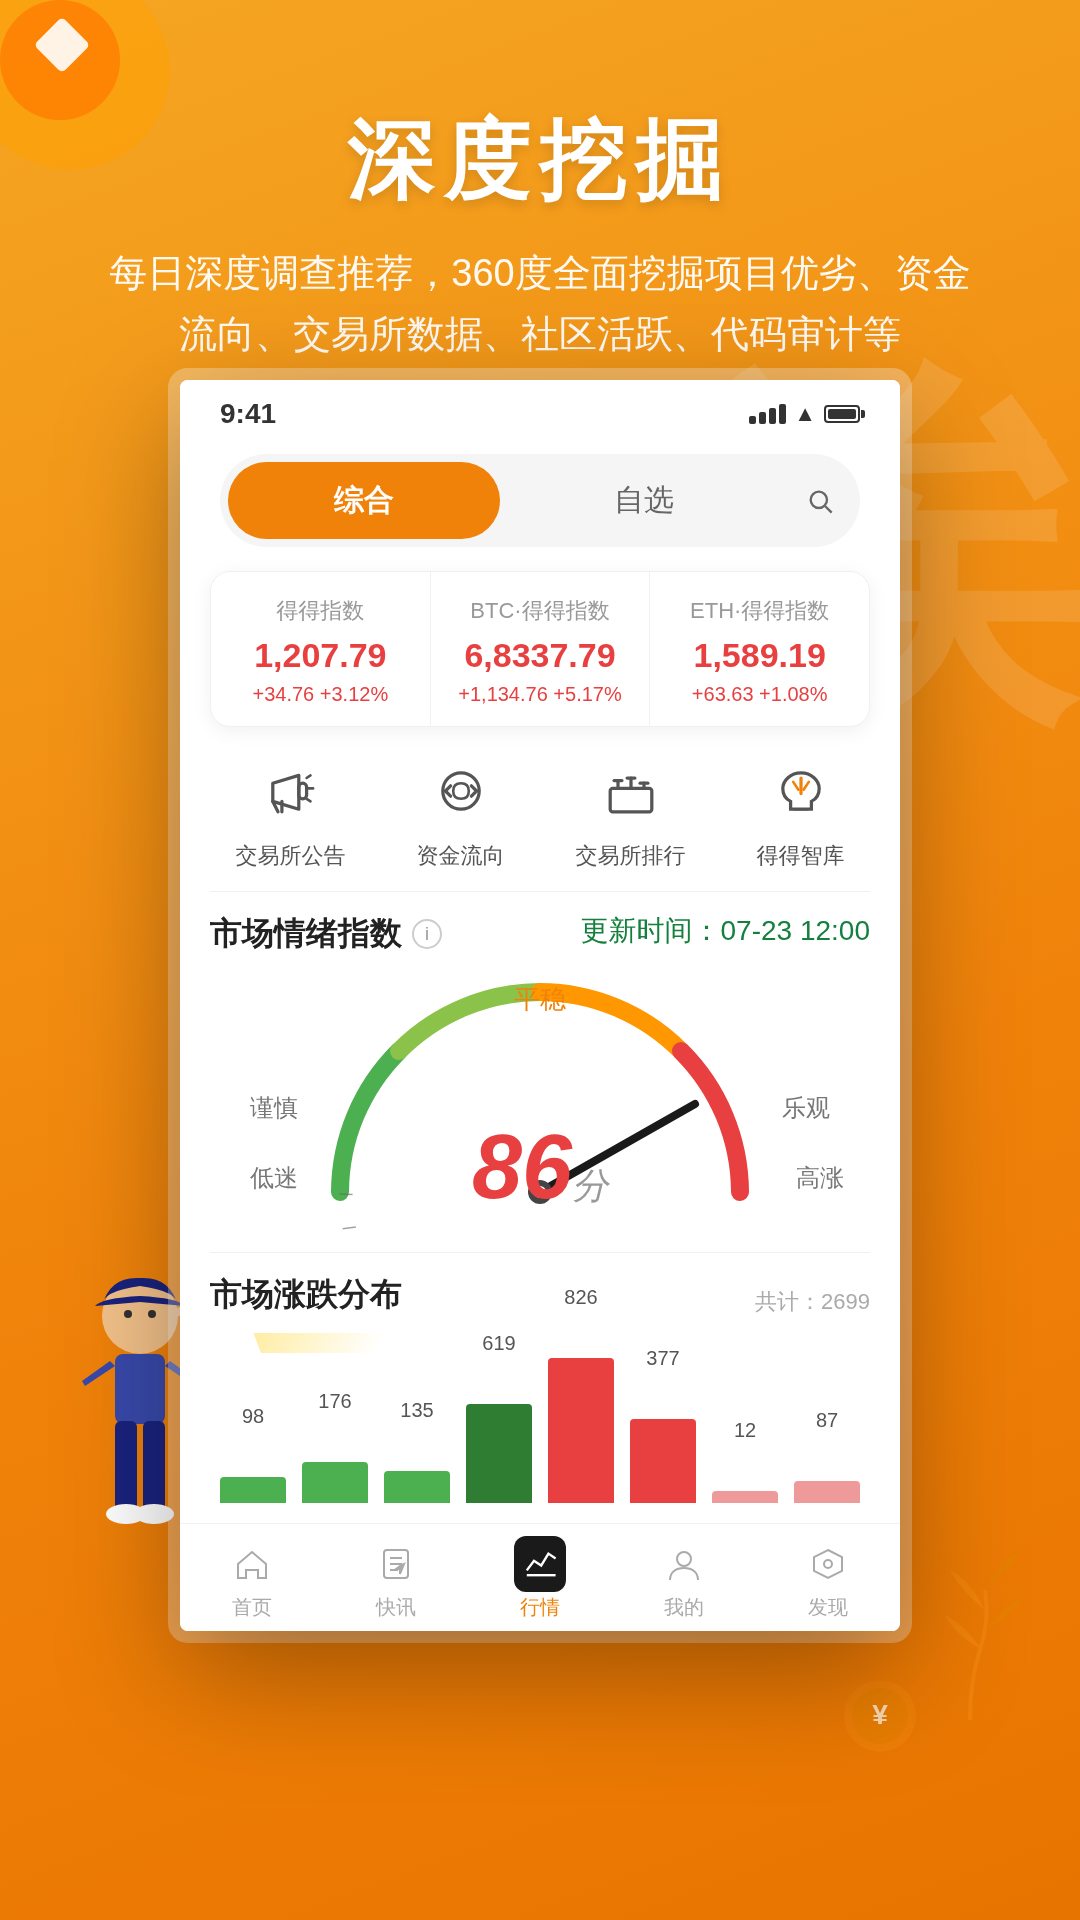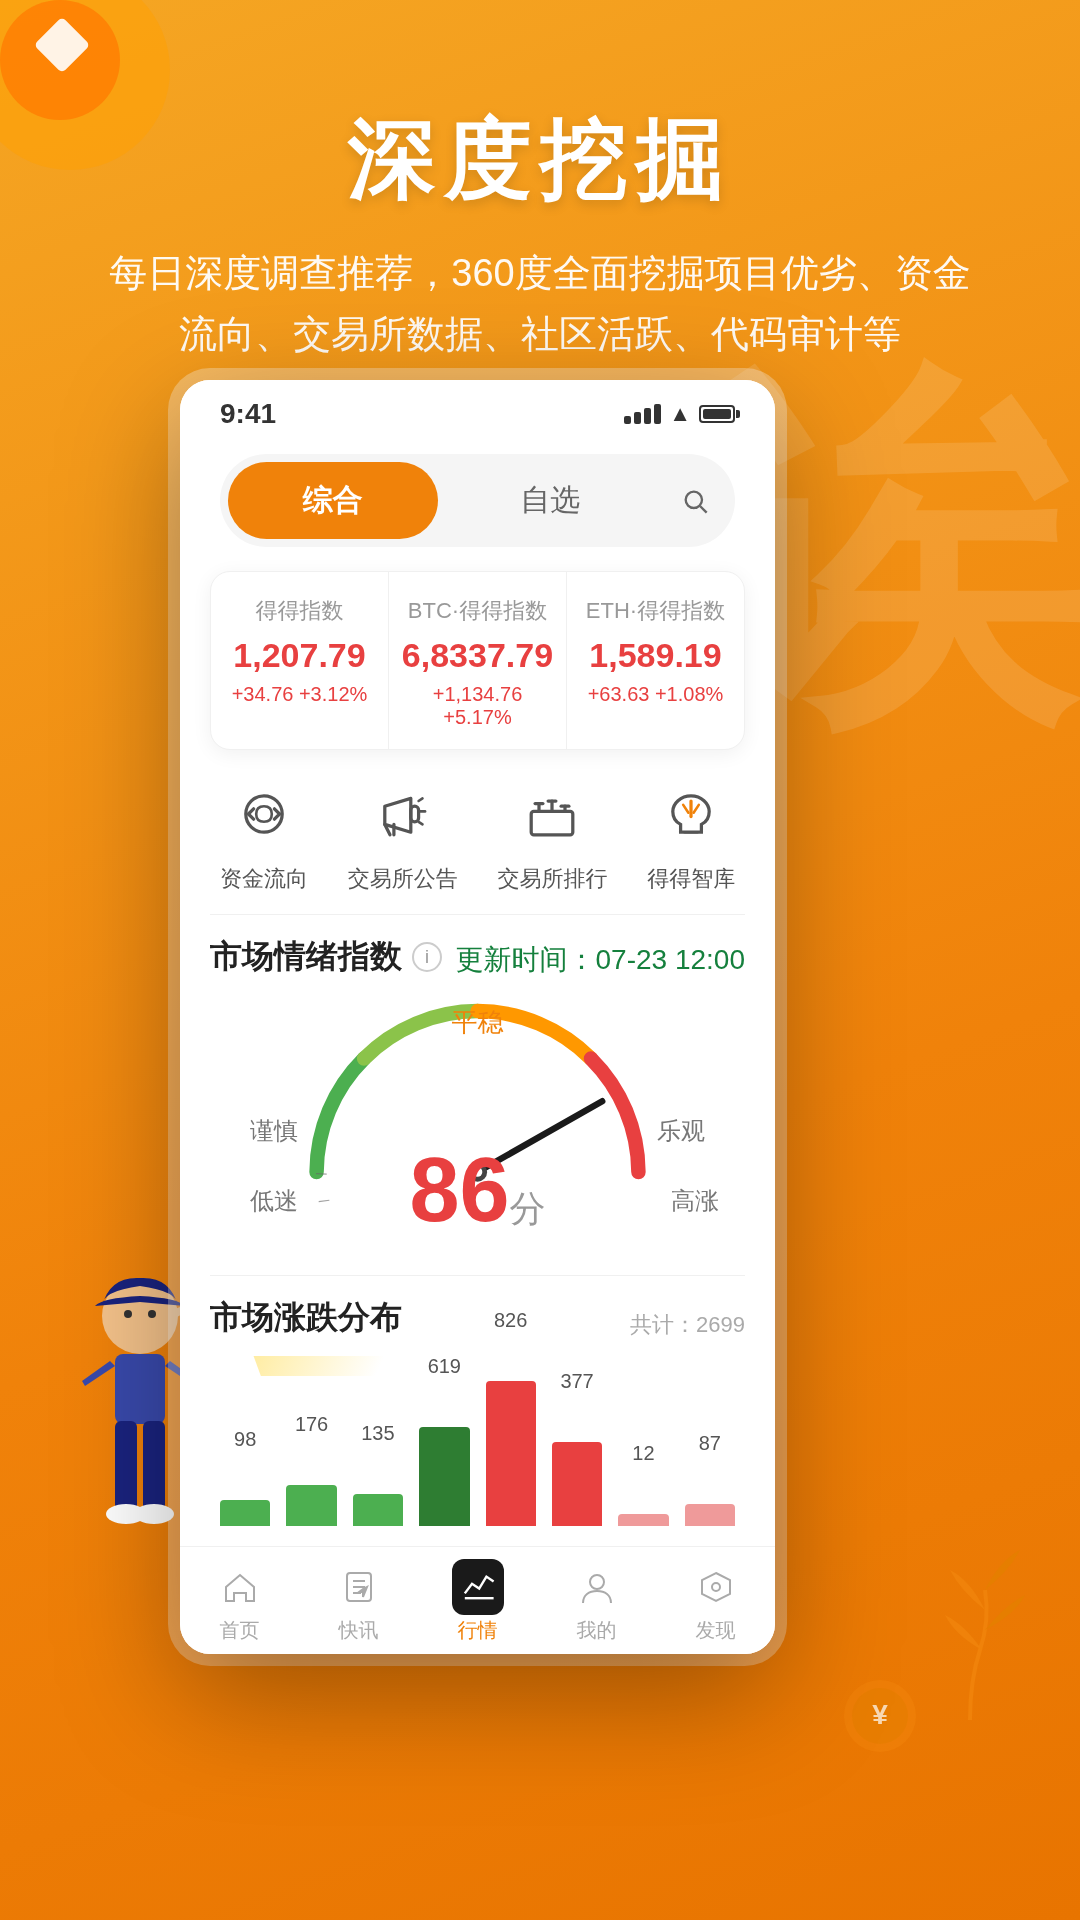--- a/index.html
+++ b/index.html
@@ -86,23 +86,23 @@
     
     .phone-wrapper {
       position: absolute;
       top: 380px;
       left: 50%;
       transform: translateX(-50%);
       width: 720px;
       z-index: 3;
     }
     .phone-shell {
-      width: 595px;
+      width: 720px;
       background: white;
-      border-radius: 30px;
+      border-radius: 8px;
       box-shadow: 0 40px 120px rgba(0,0,0,0.35), 0 0 0 12px rgba(255,255,255,0.3);
       overflow: hidden;
       position: relative;
     }
 
     
     .status-bar {
       display: flex;
       justify-content: space-between;
       align-items: center;
@@ -256,21 +256,21 @@
     .divider {
       height: 1px;
       background: #f0f0f0;
       margin: 20px 30px;
     }
 
     
     .section-header {
       display: flex;
       justify-content: space-between;
-      align-items: flex-end;
+      align-items: flex-start;
       padding: 0 30px;
       margin-bottom: 16px;
     }
     .section-title-left {
       display: flex;
       align-items: center;
       gap: 10px;
     }
     .section-title {
       font-size: 32px;
@@ -319,20 +319,21 @@
     .gauge-label.right-low { top: 190px; right: 16px; }
     .gauge-value {
       position: absolute;
       bottom: 20px;
       left: 50%;
       transform: translateX(-50%);
       font-size: 90px;
       font-weight: 700;
       color: #e84040;
       line-height: 1;
+      font-style: italic;
     }
     .gauge-unit {
       font-size: 36px;
       font-weight: 400;
       color: #999;
     }
 
     
     .market-dist {
       padding: 0 30px;
@@ -496,44 +497,44 @@
         <div class="index-change">+1,134.76 +5.17%</div>
       </div>
       <div class="index-card">
         <div class="index-label">ETH·得得指数</div>
         <div class="index-value">1,589.19</div>
         <div class="index-change">+63.63 +1.08%</div>
       </div>
     </div>
 
     <div class="quick-menu">
-      <div class="menu-item">
-        <div class="menu-icon-wrap">
-          <svg viewBox="0 0 40 40" width="52" height="52" fill="none">
-            <circle cx="20" cy="20" r="14" stroke="#555" stroke-width="2.5"></circle>
-            <path d="M14 20 Q14 14 20 14 Q26 14 26 20 Q26 26 20 26 Q14 26 14 20" fill="none" stroke="#555" stroke-width="2"></path>
-            <path d="M12 16 L8 20 L12 24" stroke="#555" stroke-width="2.5" stroke-linecap="round" stroke-linejoin="round" fill="none"></path>
-            <path d="M28 16 L32 20 L28 24" stroke="#555" stroke-width="2.5" stroke-linecap="round" stroke-linejoin="round" fill="none"></path>
-          </svg>
-        </div>
-        <div class="menu-label">资金流向</div>
-      </div>
       <div class="menu-item">
         <div class="menu-icon-wrap">
           <svg viewBox="0 0 40 40" width="52" height="52" fill="none">
             <polygon points="6,28 6,14 26,8 26,34" fill="none" stroke="#555" stroke-width="2.5" stroke-linejoin="round"></polygon>
             <rect x="26" y="14" width="6" height="12" rx="3" fill="none" stroke="#555" stroke-width="2.5"></rect>
             <line x1="6" y1="28" x2="10" y2="36" stroke="#555" stroke-width="2.5" stroke-linecap="round"></line>
             <line x1="13" y1="28" x2="13" y2="36" stroke="#555" stroke-width="2.5" stroke-linecap="round"></line>
             <line x1="32" y1="10" x2="35" y2="8" stroke="#555" stroke-width="2" stroke-linecap="round"></line>
             <line x1="33" y1="18" x2="37" y2="18" stroke="#555" stroke-width="2" stroke-linecap="round"></line>
             <line x1="32" y1="26" x2="35" y2="28" stroke="#555" stroke-width="2" stroke-linecap="round"></line>
           </svg>
         </div>
         <div class="menu-label">交易所公告</div>
+      </div>
+      <div class="menu-item">
+        <div class="menu-icon-wrap">
+          <svg viewBox="0 0 40 40" width="52" height="52" fill="none">
+            <circle cx="20" cy="20" r="14" stroke="#555" stroke-width="2.5"></circle>
+            <path d="M14 20 Q14 14 20 14 Q26 14 26 20 Q26 26 20 26 Q14 26 14 20" fill="none" stroke="#555" stroke-width="2"></path>
+            <path d="M12 16 L8 20 L12 24" stroke="#555" stroke-width="2.5" stroke-linecap="round" stroke-linejoin="round" fill="none"></path>
+            <path d="M28 16 L32 20 L28 24" stroke="#555" stroke-width="2.5" stroke-linecap="round" stroke-linejoin="round" fill="none"></path>
+          </svg>
+        </div>
+        <div class="menu-label">资金流向</div>
       </div>
       <div class="menu-item">
         <div class="menu-icon-wrap">
           <svg viewBox="0 0 40 40" width="52" height="52" fill="none">
             <rect x="4" y="18" width="32" height="18" rx="2" stroke="#555" stroke-width="2.5"></rect>
             <line x1="10" y1="18" x2="10" y2="12" stroke="#555" stroke-width="2.5" stroke-linecap="round"></line>
             <line x1="20" y1="18" x2="20" y2="10" stroke="#555" stroke-width="2.5" stroke-linecap="round"></line>
             <line x1="30" y1="18" x2="30" y2="14" stroke="#555" stroke-width="2.5" stroke-linecap="round"></line>
             <line x1="7" y1="12" x2="13" y2="12" stroke="#555" stroke-width="2.5" stroke-linecap="round"></line>
             <line x1="17" y1="10" x2="23" y2="10" stroke="#555" stroke-width="2.5" stroke-linecap="round"></line>

